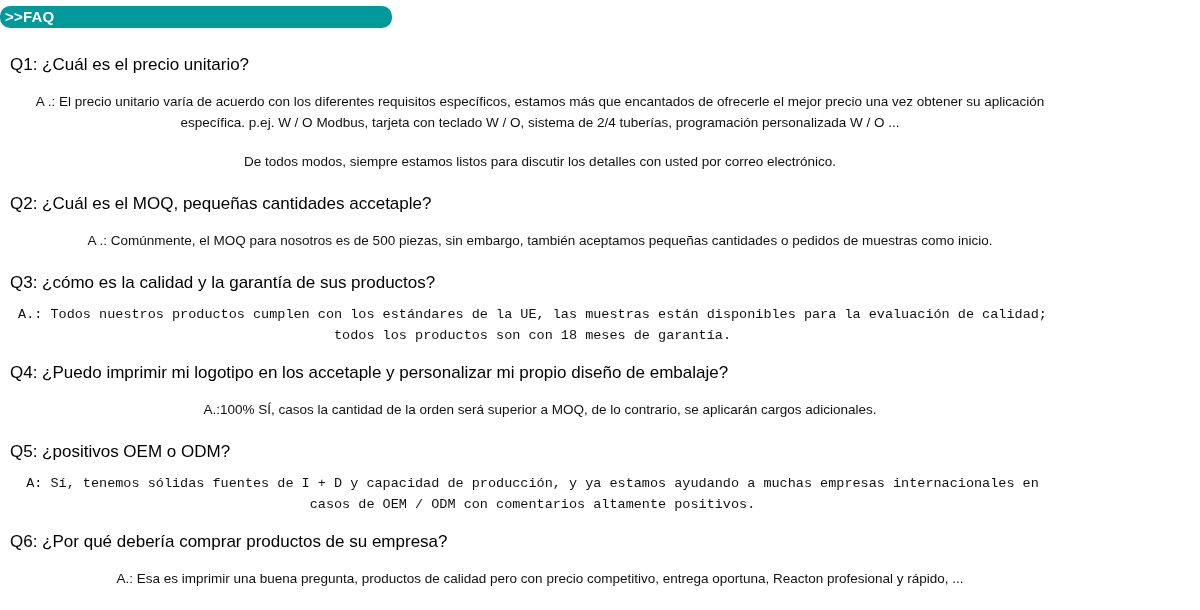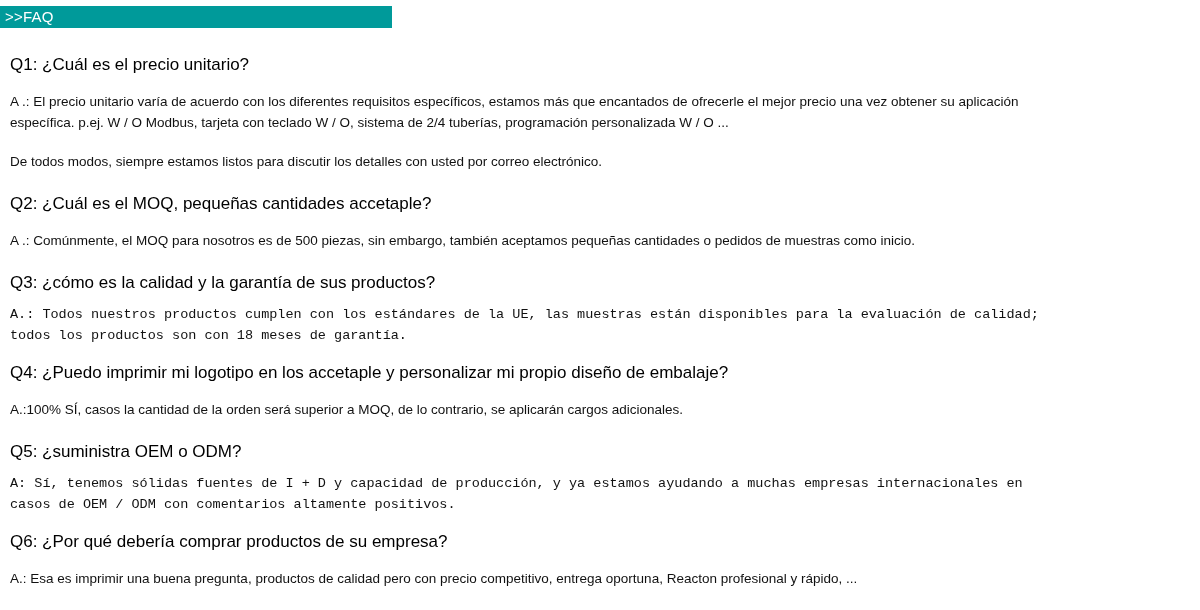--- a/index.html
+++ b/index.html
@@ -19,26 +19,27 @@
     width: 1200px;
     height: 610px;
     padding: 0;
   }
   .faq-header {
     width: 392px;
     height: 22px;
     background: #009a9a;
     color: #ffffff;
     font-size: 15px;
-    font-weight: normal;
+    font-weight: bold;
     line-height: 22px;
     padding-left: 5px;
     box-sizing: border-box;
     margin-top: 6px;
     letter-spacing: 0.2px;
+    border-radius: 10px;
   }
   .faq-body {
     padding: 0 10px 0 10px;
     margin-top: 20px;
   }
   .qa-block {
     margin-bottom: 6px;
   }
   .question {
     font-size: 17px;
@@ -49,20 +50,21 @@
     line-height: 16px;
   }
   .answer {
     font-size: 13.5px;
     font-weight: normal;
     color: #111111;
     line-height: 21px;
     margin: 0;
     padding: 4px 0 4px 0;
     max-width: 1060px;
+    text-align: center;
   }
   .answer.wide {
     max-width: 1045px;
     font-family: Liberation Mono, monospace;
   }
   .answer-spaced {
     padding: 9px 0 9px 0;
   }
 </style>
 </head>
@@ -91,21 +93,21 @@
       <p class="question">Q3: ¿cómo es la calidad y la garantía de sus productos?</p>
       <p class="answer wide">A.: Todos nuestros productos cumplen con los estándares de la UE, las muestras están disponibles para la evaluación de calidad; todos los productos son con 18 meses de garantía.</p>
     </div>
 
     <div class="qa-block">
       <p class="question">Q4: ¿Puedo imprimir mi logotipo en los accetaple y personalizar mi propio diseño de embalaje?</p>
       <p class="answer answer-spaced">A.:100% SÍ, casos la cantidad de la orden será superior a MOQ, de lo contrario, se aplicarán cargos adicionales.</p>
     </div>
 
     <div class="qa-block">
-      <p class="question">Q5: ¿suministra OEM o ODM?</p>
+      <p class="question">Q5: ¿positivos OEM o ODM?</p>
       <p class="answer wide">A: Sí, tenemos sólidas fuentes de I + D y capacidad de producción, y ya estamos ayudando a muchas empresas internacionales en casos de OEM / ODM con comentarios altamente positivos.</p>
     </div>
 
     <div class="qa-block">
       <p class="question">Q6: ¿Por qué debería comprar productos de su empresa?</p>
       <p class="answer answer-spaced">A.: Esa es imprimir una buena pregunta, productos de calidad pero con precio competitivo, entrega oportuna, Reacton profesional y rápido, ...</p>
       <p class="answer answer-spaced">En una palabra, SOMOS DIFERENTES, ¿por qué no probar desde el correo electrónico ...</p>
     </div>
 
   </div>

